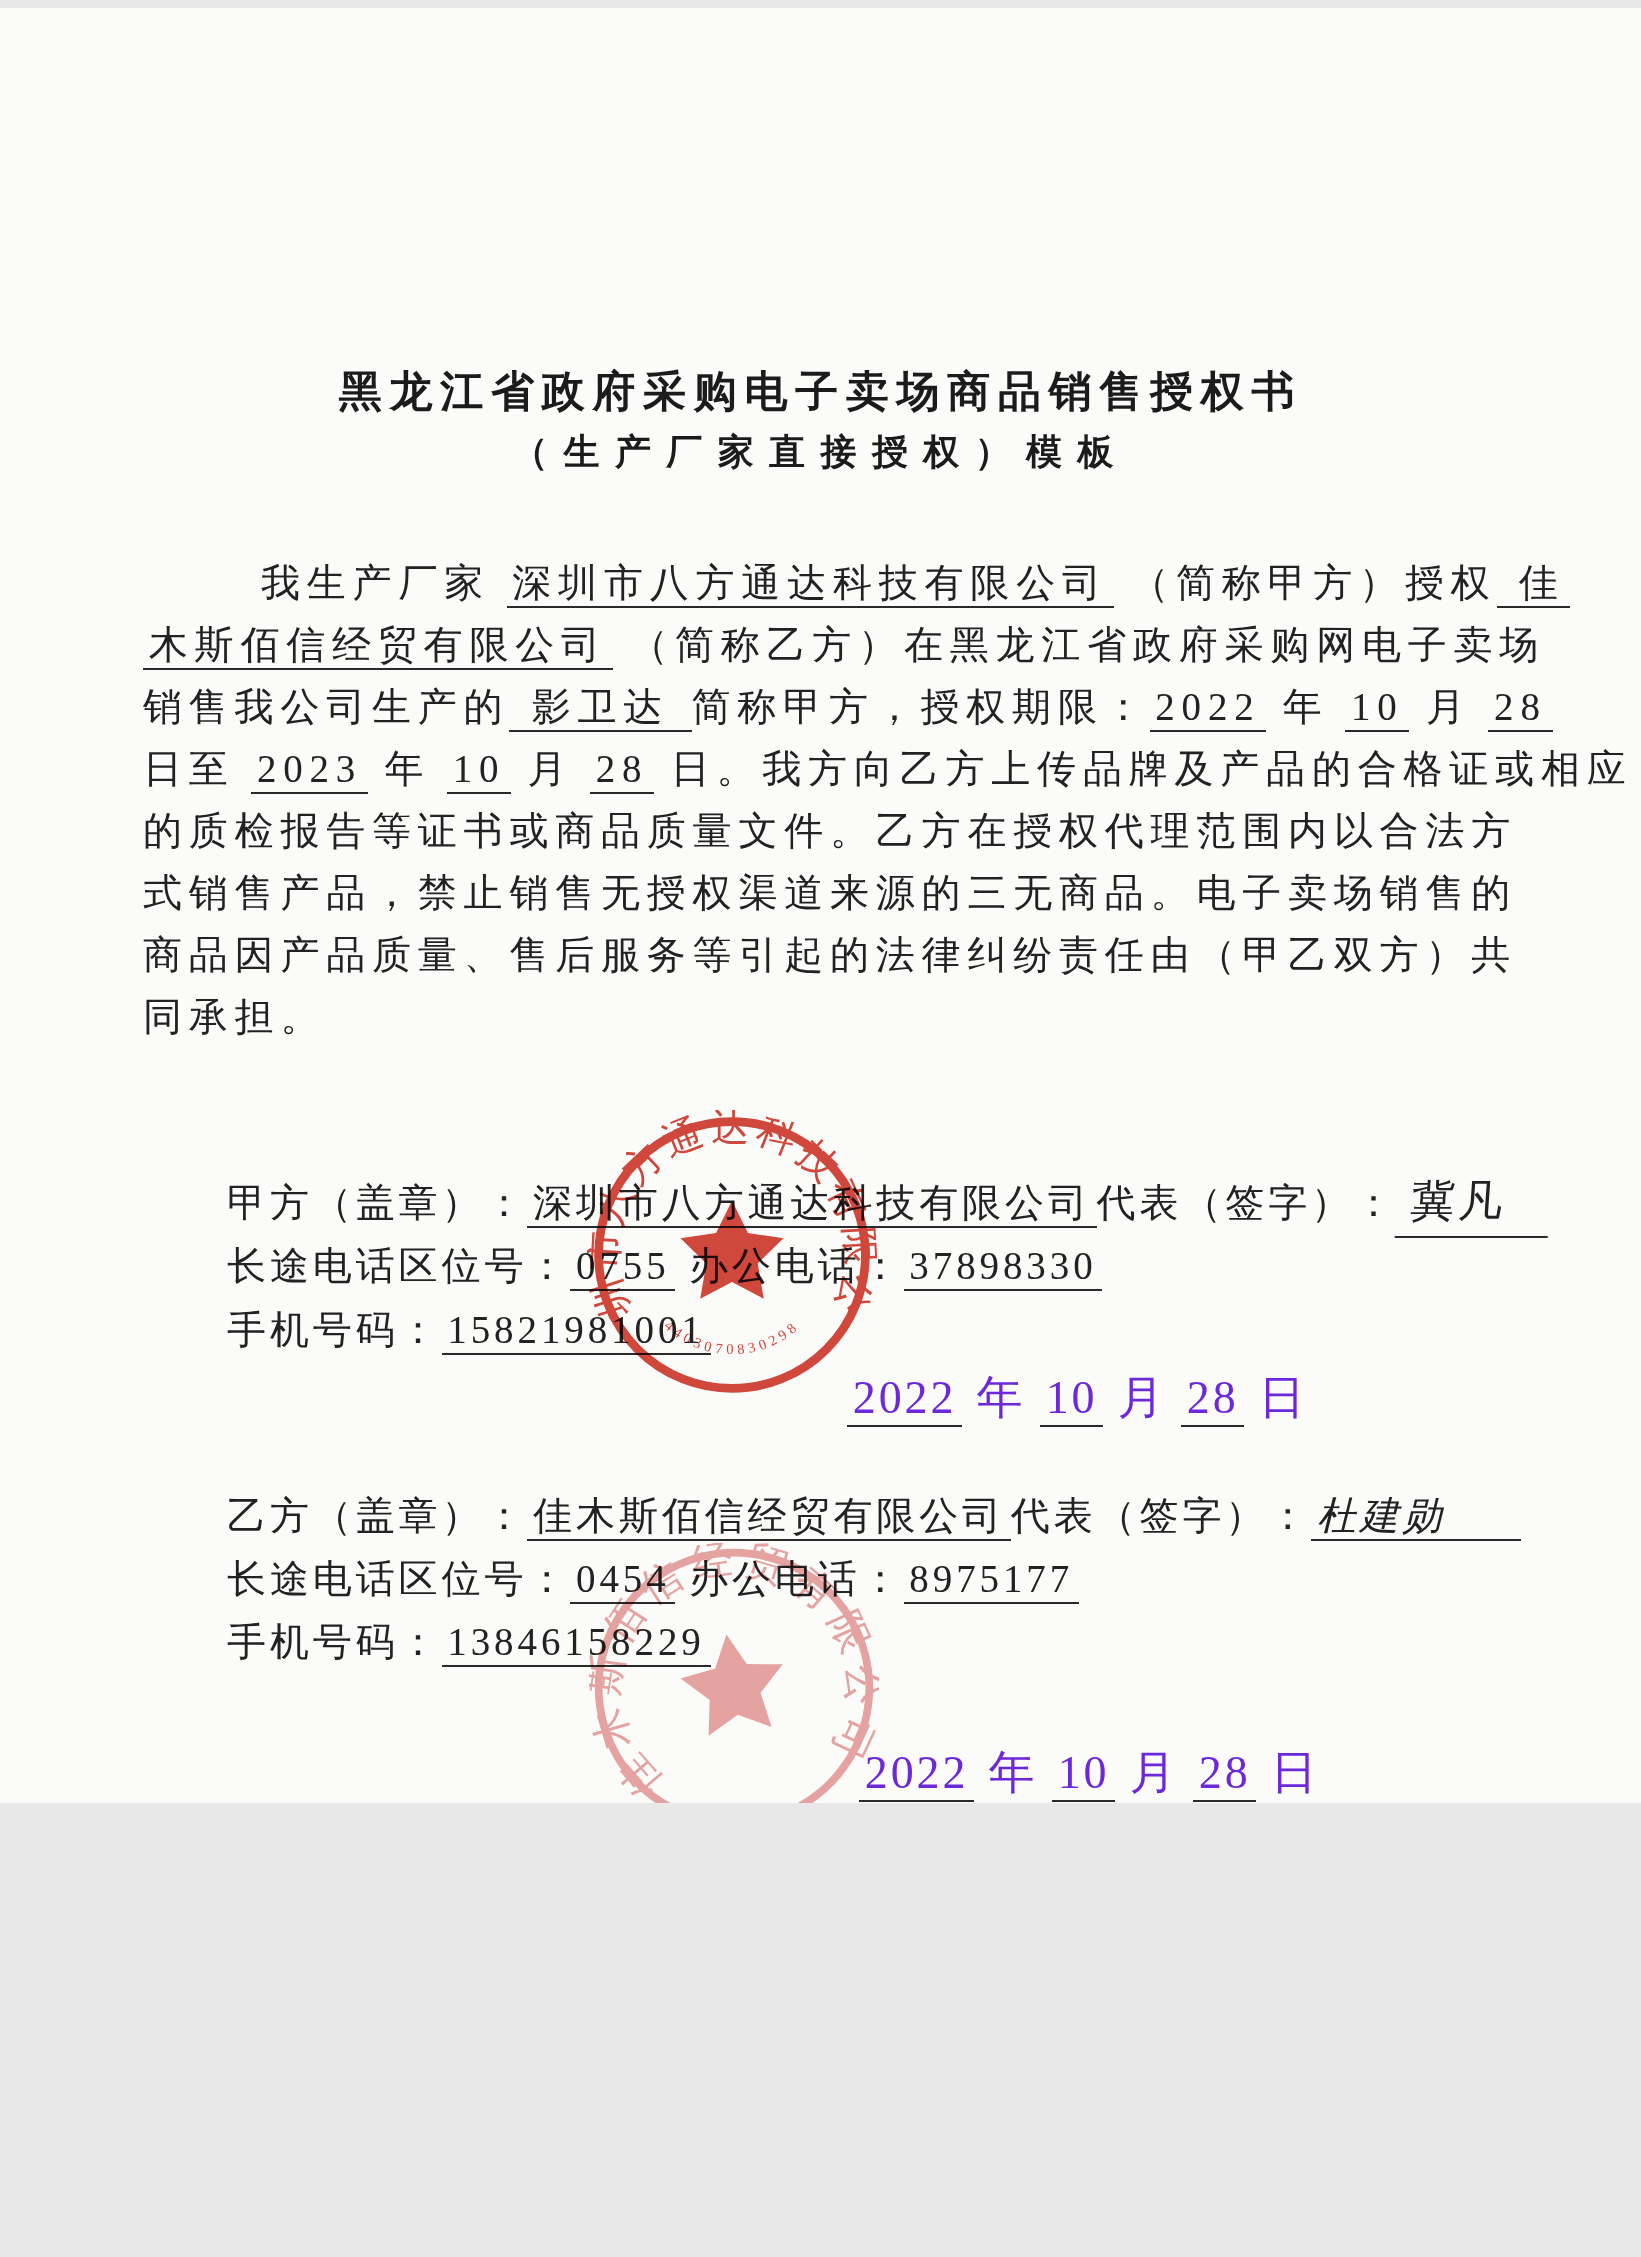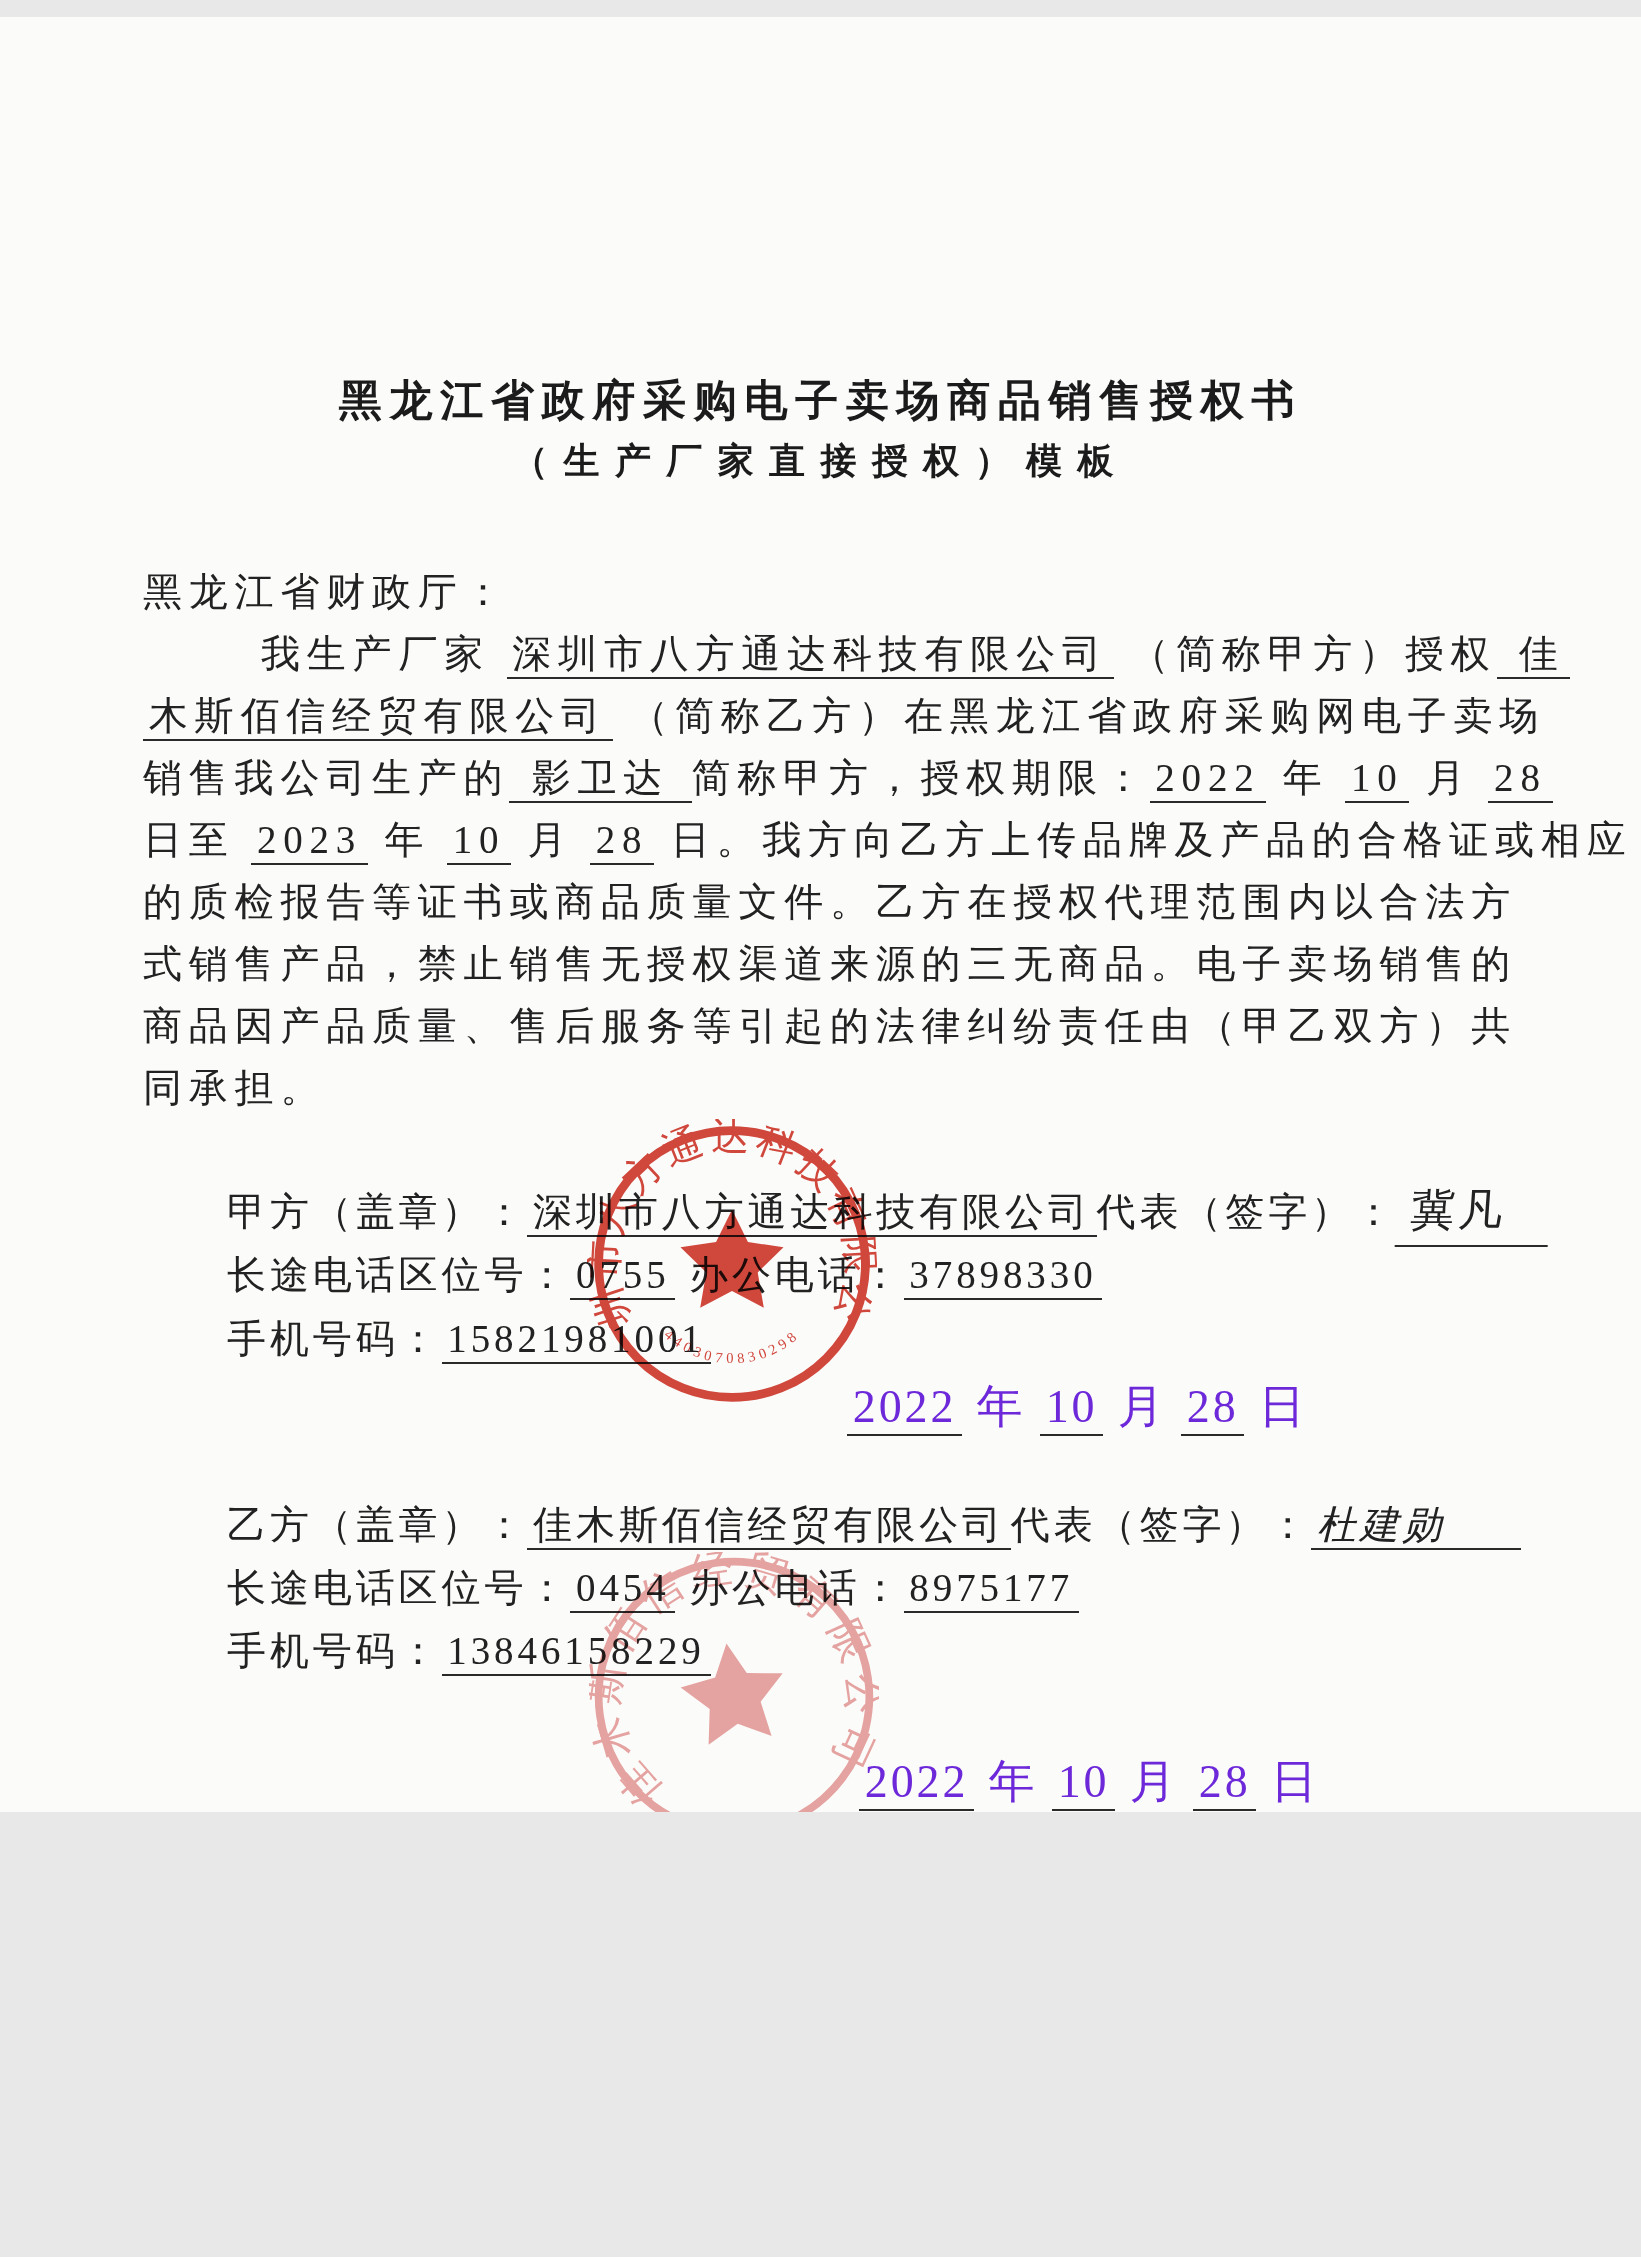--- a/index.html
+++ b/index.html
@@ -1,19 +1,19 @@
 <!DOCTYPE html>
 <html><head>
 <meta charset="utf-8">
 <style>
   html,body{margin:0;padding:0;background:#e8e8e8;}
   .page{
     position:relative;
     width:1641px;height:1795px;
-    margin:17px auto;
+    margin:8px auto;
     background:#fbfbfa;
     overflow:hidden;
     font-family:"Liberation Serif", serif;
     color:#212121;
   }
   
   .title-block{position:absolute;top:353px;left:0;width:100%;text-align:center;
     font-family:"Liberation Sans", sans-serif;font-weight:700;color:#1b1b1b;}
   .title-line1{font-size:43px;line-height:60px;letter-spacing:7.7px;}
   .title-line2{font-size:36px;line-height:62px;letter-spacing:15.4px;}
@@ -48,21 +48,20 @@
 <body>
 
 <div class="page">
 
   <div class="title-block">
     <div class="title-line1">黑龙江省政府采购电子卖场商品销售授权书</div>
     <div class="title-line2">（生产厂家直接授权）模板</div>
   </div>
 
   <div class="body-block">
-    <div class="line">黑龙江省财政厅：</div>
     <div>
         <div class="line indent"><span>我生产厂家 </span><span class="u">深圳市八方通达科技有限公司</span><span> （简称甲方）授权</span><span class="u"> 佳</span></div>
         <div class="line"><span class="u">木斯佰信经贸有限公司</span><span> （简称乙方）在黑龙江省政府采购网电子卖场</span></div>
         <div class="line"><span>销售我公司生产的</span><span class="u"> 影卫达 </span><span>简称甲方，授权期限：</span><span class="u">2022</span><span> 年 </span><span class="u">10</span><span> 月 </span><span class="u">28</span></div>
         <div class="line"><span>日至 </span><span class="u">2023</span><span> 年 </span><span class="u">10</span><span> 月 </span><span class="u">28</span><span> 日。我方向乙方上传品牌及产品的合格证或相应</span></div>
         <div class="line"><span>的质检报告等证书或商品质量文件。乙方在授权代理范围内以合法方</span></div>
         <div class="line"><span>式销售产品，禁止销售无授权渠道来源的三无商品。电子卖场销售的</span></div>
         <div class="line"><span>商品因产品质量、售后服务等引起的法律纠纷责任由（甲乙双方）共</span></div>
         <div class="line"><span>同承担。</span></div>
       </div>

